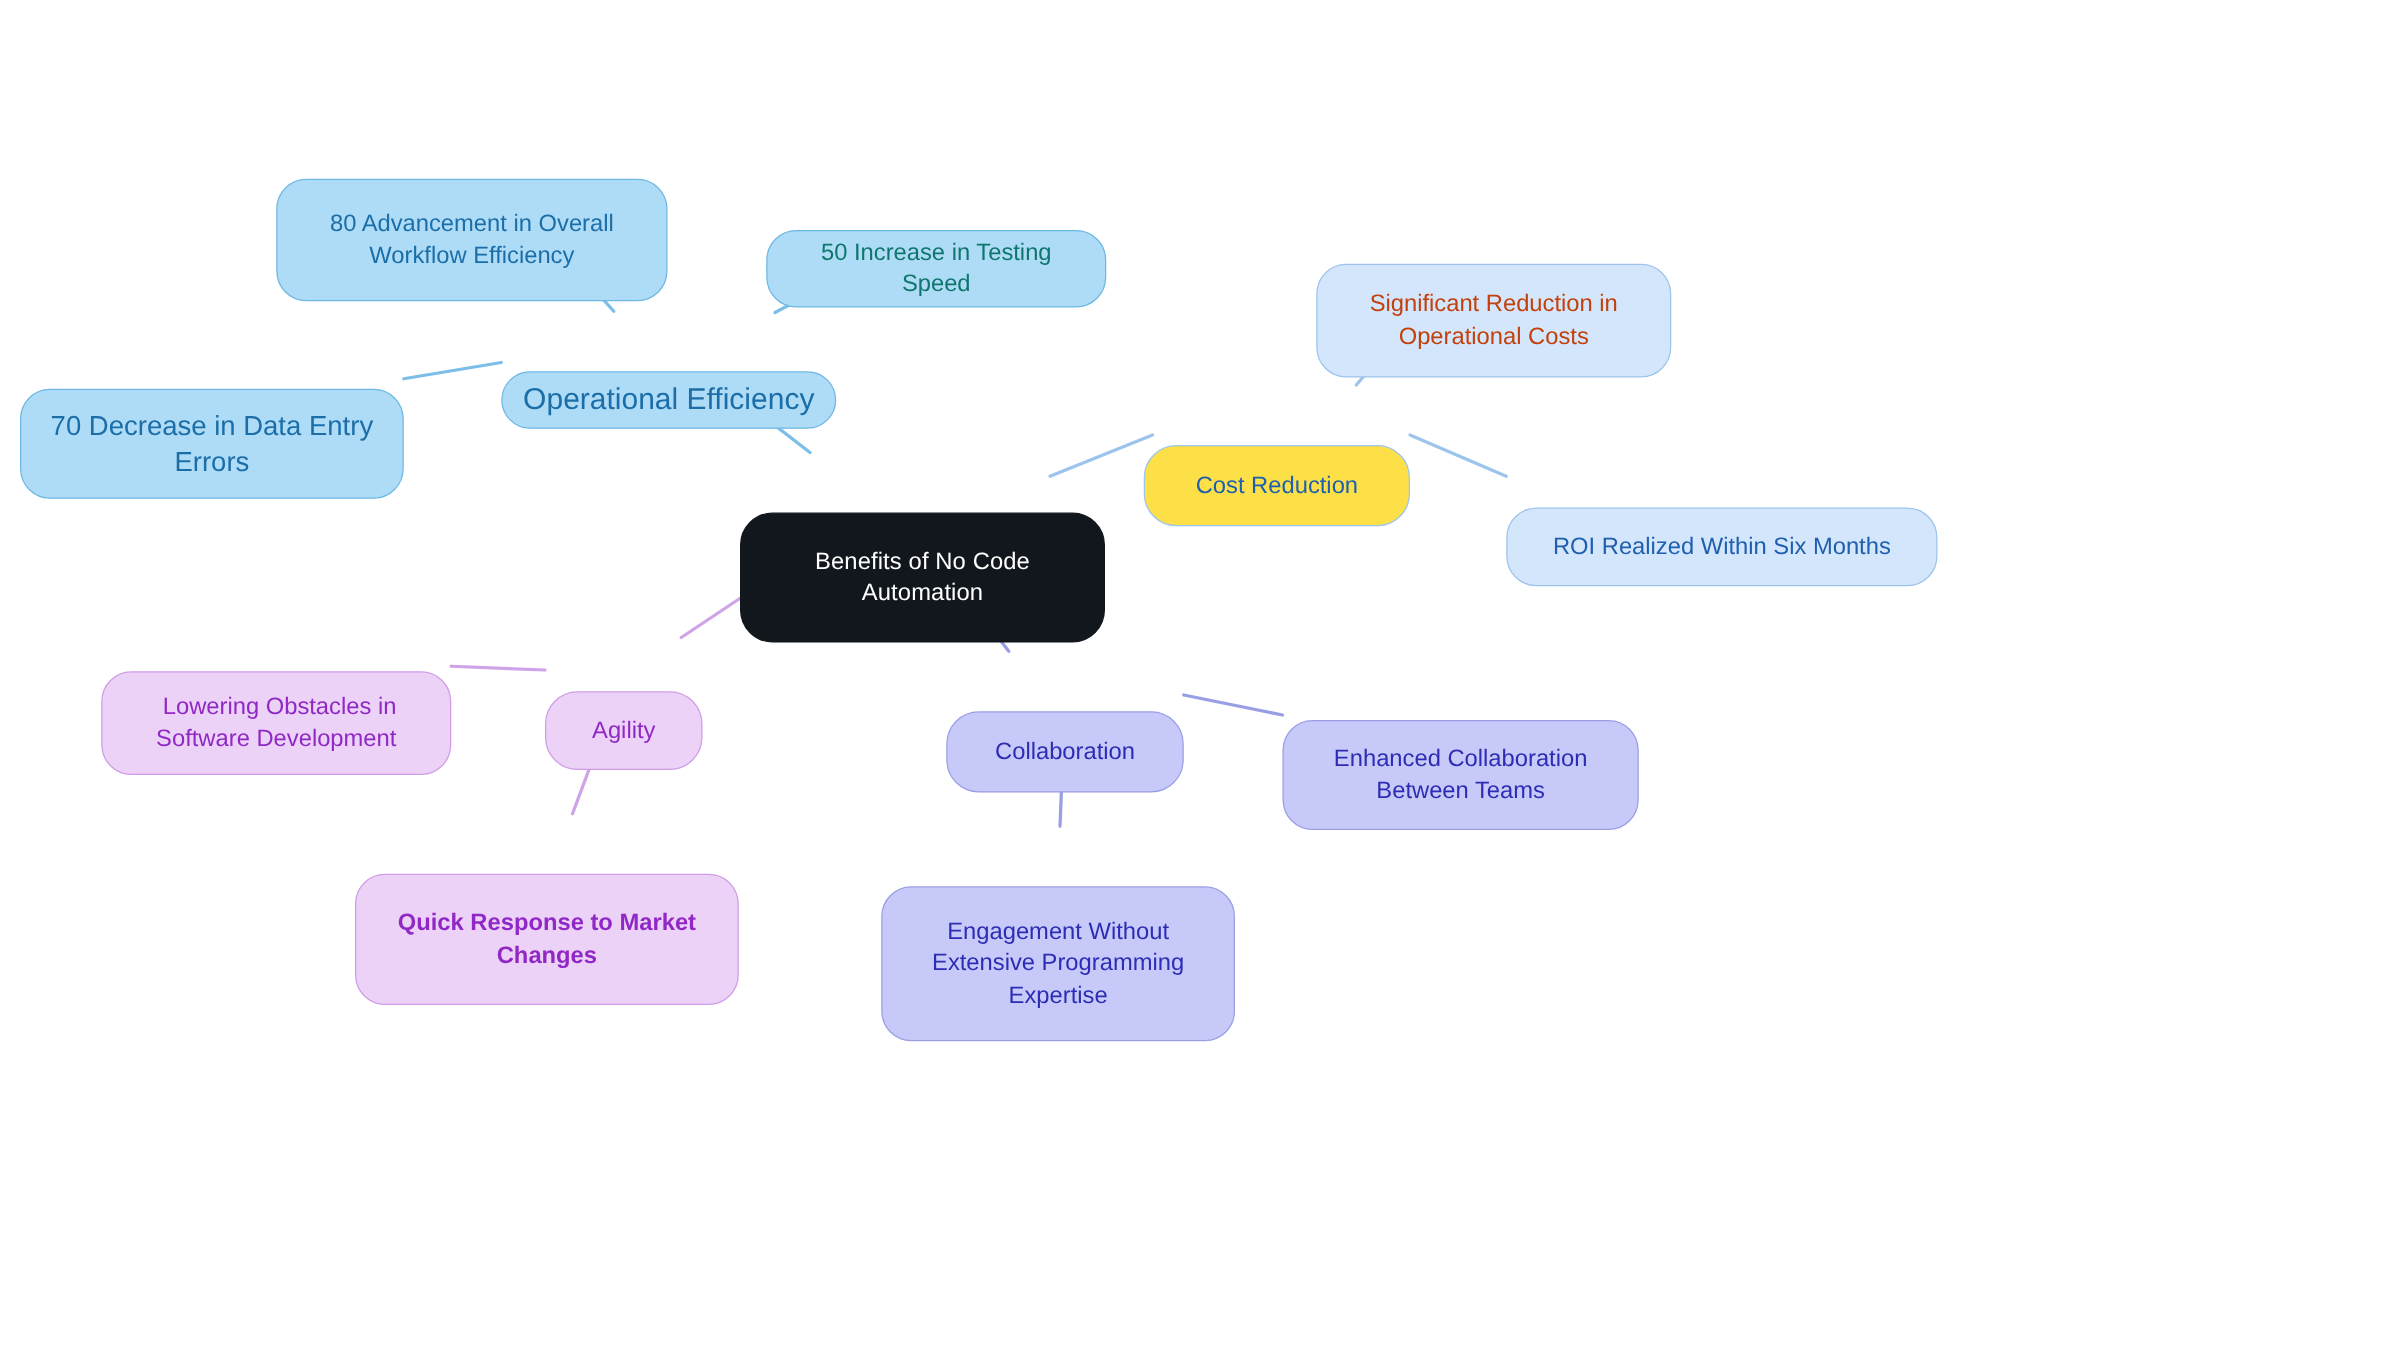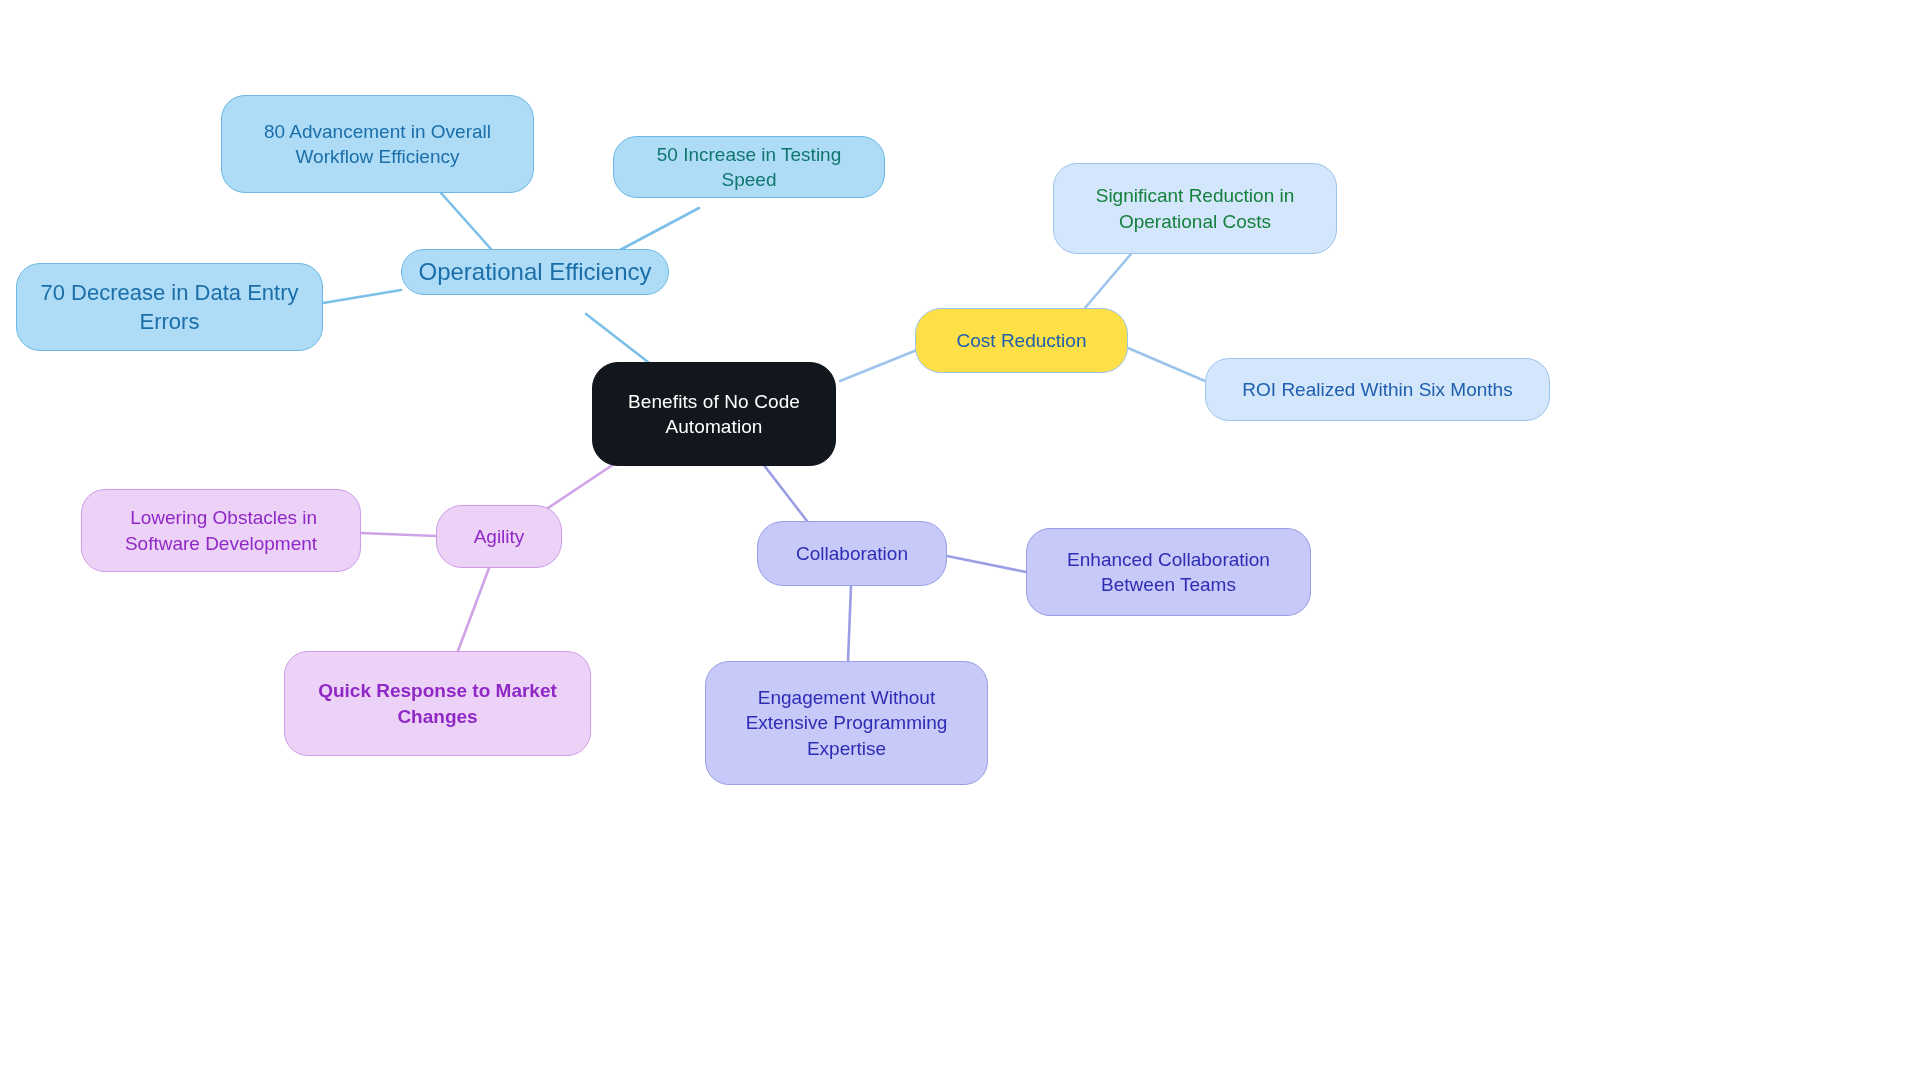--- a/index.html
+++ b/index.html
@@ -32,20 +32,21 @@
     display: flex;
     align-items: center;
     justify-content: center;
     text-align: center;
     border-radius: 22px;
     border-style: solid;
     border-width: 1.5px;
     line-height: 1.33;
     white-space: pre-line;
     padding: 2px 14px;
+    margin-top: 48px;
   }
   .node.root {
     border-radius: 26px;
     border-width: 1px;
     letter-spacing: 0.1px;
   }
   .node.branch {
     border-radius: 26px;
   }
   .node.leaf {
@@ -65,30 +66,30 @@
       <line x1="1085" y1="308" x2="1131" y2="254" stroke="#9cc4ec" stroke-width="2.6" stroke-linecap="round"></line>
       <line x1="1128" y1="348" x2="1205" y2="381" stroke="#9cc4ec" stroke-width="2.6" stroke-linecap="round"></line>
       <line x1="614" y1="464" x2="545" y2="510" stroke="#cfa3e8" stroke-width="2.6" stroke-linecap="round"></line>
       <line x1="436" y1="536" x2="361" y2="533" stroke="#cfa3e8" stroke-width="2.6" stroke-linecap="round"></line>
       <line x1="489" y1="568" x2="458" y2="651" stroke="#cfa3e8" stroke-width="2.6" stroke-linecap="round"></line>
       <line x1="760" y1="460" x2="807" y2="521" stroke="#9a9ee4" stroke-width="2.6" stroke-linecap="round"></line>
       <line x1="947" y1="556" x2="1026" y2="572" stroke="#9a9ee4" stroke-width="2.6" stroke-linecap="round"></line>
       <line x1="851" y1="586" x2="848" y2="661" stroke="#9a9ee4" stroke-width="2.6" stroke-linecap="round"></line>
     </svg>
   <div id="nodes-layer">
-      <div class="node root" style="left: 592px; top: 362px; width: 244px; height: 104px; background: rgb(18, 22, 29); border-color: rgb(18, 22, 29); color: rgb(255, 255, 255); font-size: 19px;"><span>Benefits of No Code
+      <div class="node root" style="left: 592px; top: 362px; width: 292px; height: 104px; background: rgb(18, 22, 29); border-color: rgb(18, 22, 29); color: rgb(255, 255, 255); font-size: 19px;"><span>Benefits of No Code
 Automation</span></div>
       <div class="node branch" style="left: 401px; top: 249px; width: 268px; height: 46px; background: rgb(174, 220, 247); border-color: rgb(108, 184, 228); color: rgb(27, 110, 168); font-size: 24px;"><span>Operational Efficiency</span></div>
       <div class="node leaf" style="left: 221px; top: 95px; width: 313px; height: 98px; background: rgb(174, 220, 247); border-color: rgb(108, 184, 228); color: rgb(27, 110, 168); font-size: 19px;"><span>80 Advancement in Overall
 Workflow Efficiency</span></div>
       <div class="node leaf" style="left: 613px; top: 136px; width: 272px; height: 62px; background: rgb(174, 220, 247); border-color: rgb(108, 184, 228); color: #0f766e; font-size: 19px;"><span>50 Increase in Testing Speed</span></div>
       <div class="node leaf" style="left: 16px; top: 263px; width: 307px; height: 88px; background: rgb(174, 220, 247); border-color: rgb(108, 184, 228); color: rgb(27, 110, 168); font-size: 22px;"><span>70 Decrease in Data Entry
 Errors</span></div>
       <div class="node branch" style="left: 915px; top: 308px; width: 213px; height: 65px; background: #fde047; border-color: rgb(156, 196, 236); color: rgb(30, 95, 174); font-size: 19px;"><span>Cost Reduction</span></div>
-      <div class="node leaf" style="left: 1053px; top: 163px; width: 284px; height: 91px; background: rgb(212, 230, 251); border-color: rgb(156, 196, 236); color: #15803d; font-size: 19px; align-items: center;"><span>Significant Reduction in
+      <div class="node leaf" style="left: 1053px; top: 163px; width: 284px; height: 91px; background: rgb(212, 230, 251); border-color: rgb(156, 196, 236); color: #c2410c; font-size: 19px; align-items: center;"><span>Significant Reduction in
 Operational Costs</span></div>
       <div class="node leaf" style="left: 1205px; top: 358px; width: 345px; height: 63px; background: rgb(212, 230, 251); border-color: rgb(156, 196, 236); color: rgb(30, 95, 174); font-size: 19px;"><span>ROI Realized Within Six Months</span></div>
       <div class="node branch" style="left: 436px; top: 505px; width: 126px; height: 63px; background: rgb(236, 210, 247); border-color: rgb(208, 156, 232); color: rgb(144, 40, 198); font-size: 19px;"><span>Agility</span></div>
       <div class="node leaf" style="left: 81px; top: 489px; width: 280px; height: 83px; background: rgb(236, 210, 247); border-color: rgb(208, 156, 232); color: rgb(144, 40, 198); font-size: 19px; text-align: right;"><span>Lowering Obstacles in
 Software Development</span></div>
       <div class="node leaf" style="left: 284px; top: 651px; width: 307px; height: 105px; background: rgb(236, 210, 247); border-color: rgb(208, 156, 232); color: rgb(144, 40, 198); font-size: 19px; font-weight: bold;"><span>Quick Response to Market
 Changes</span></div>
       <div class="node branch" style="left: 757px; top: 521px; width: 190px; height: 65px; background: rgb(199, 202, 248); border-color: rgb(154, 158, 228); color: rgb(44, 44, 180); font-size: 19px;"><span>Collaboration</span></div>
       <div class="node leaf" style="left: 1026px; top: 528px; width: 285px; height: 88px; background: rgb(199, 202, 248); border-color: rgb(154, 158, 228); color: rgb(44, 44, 180); font-size: 19px;"><span>Enhanced Collaboration
 Between Teams</span></div>

